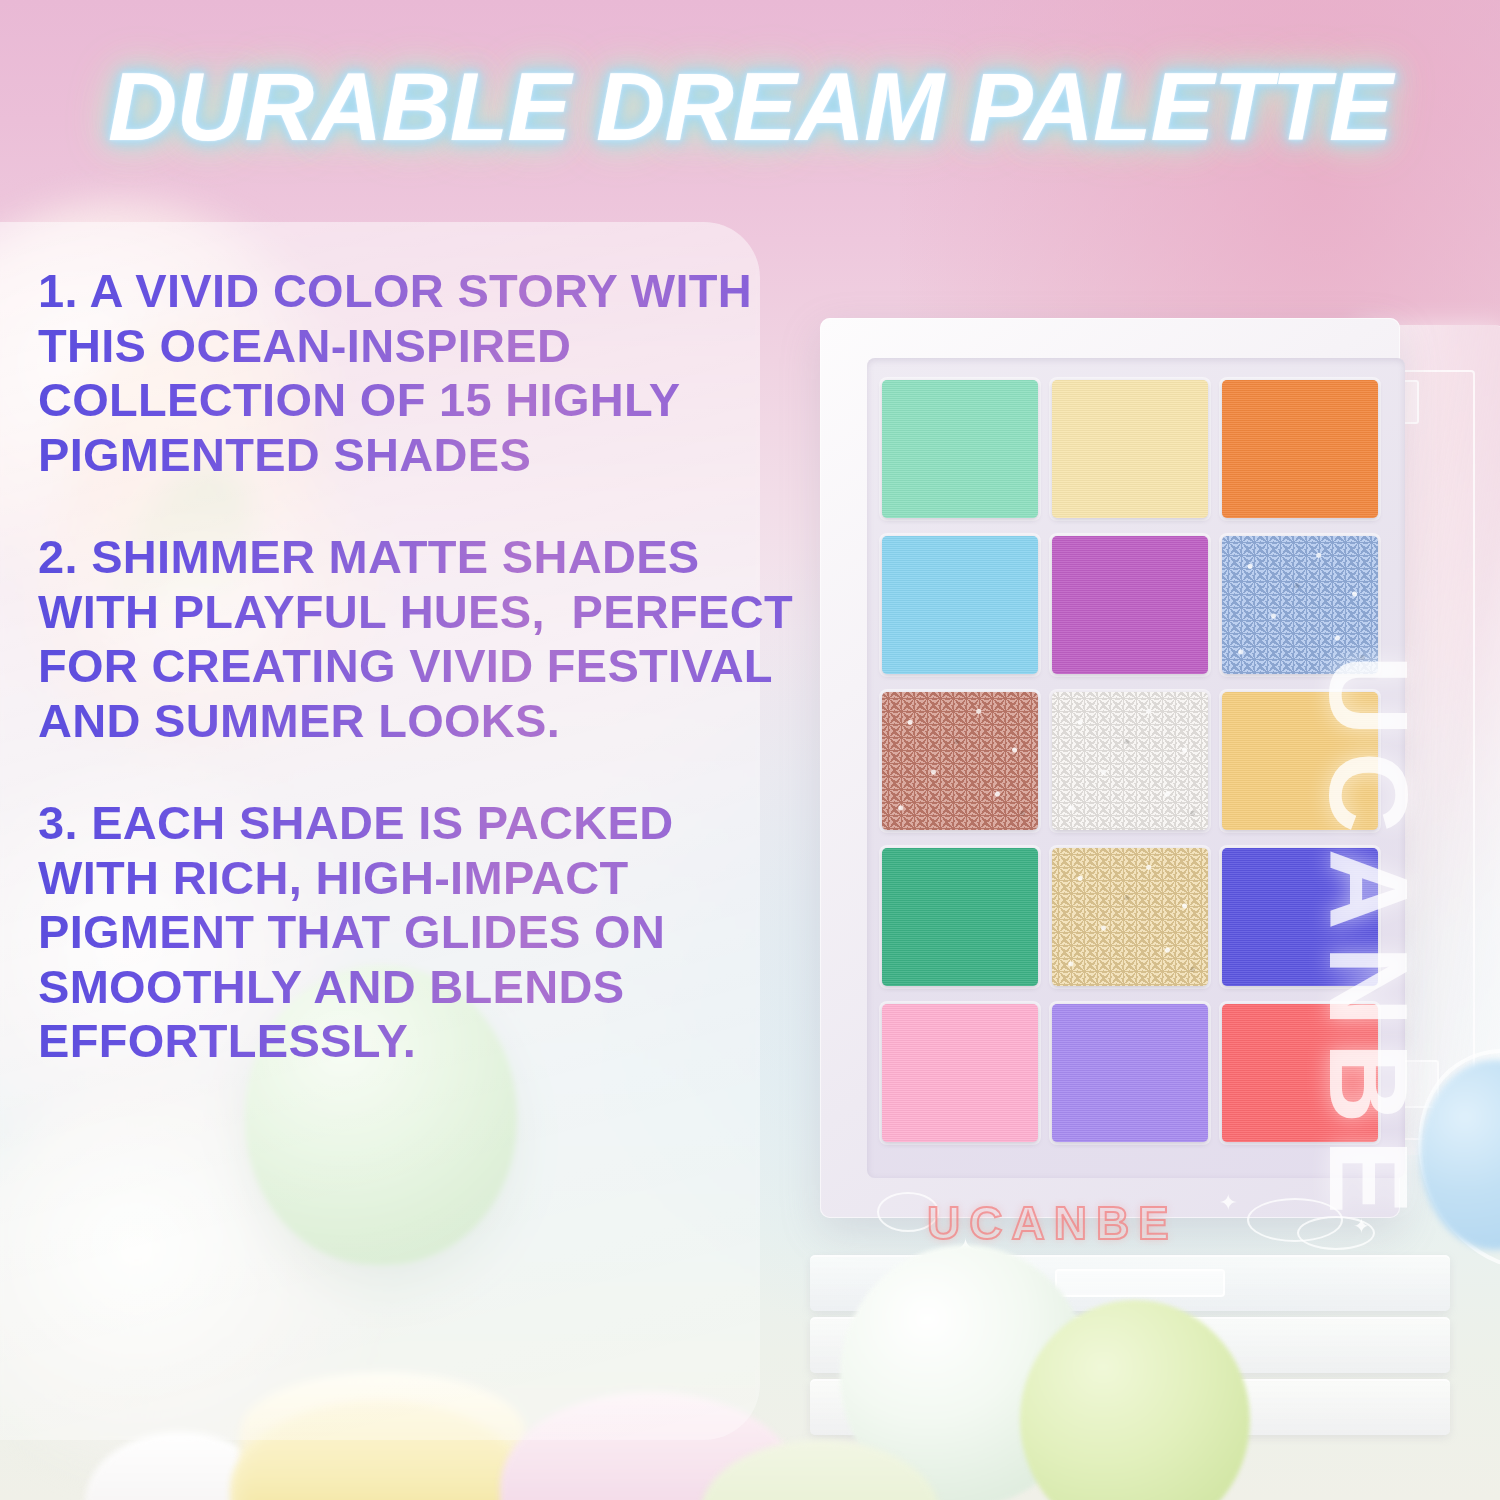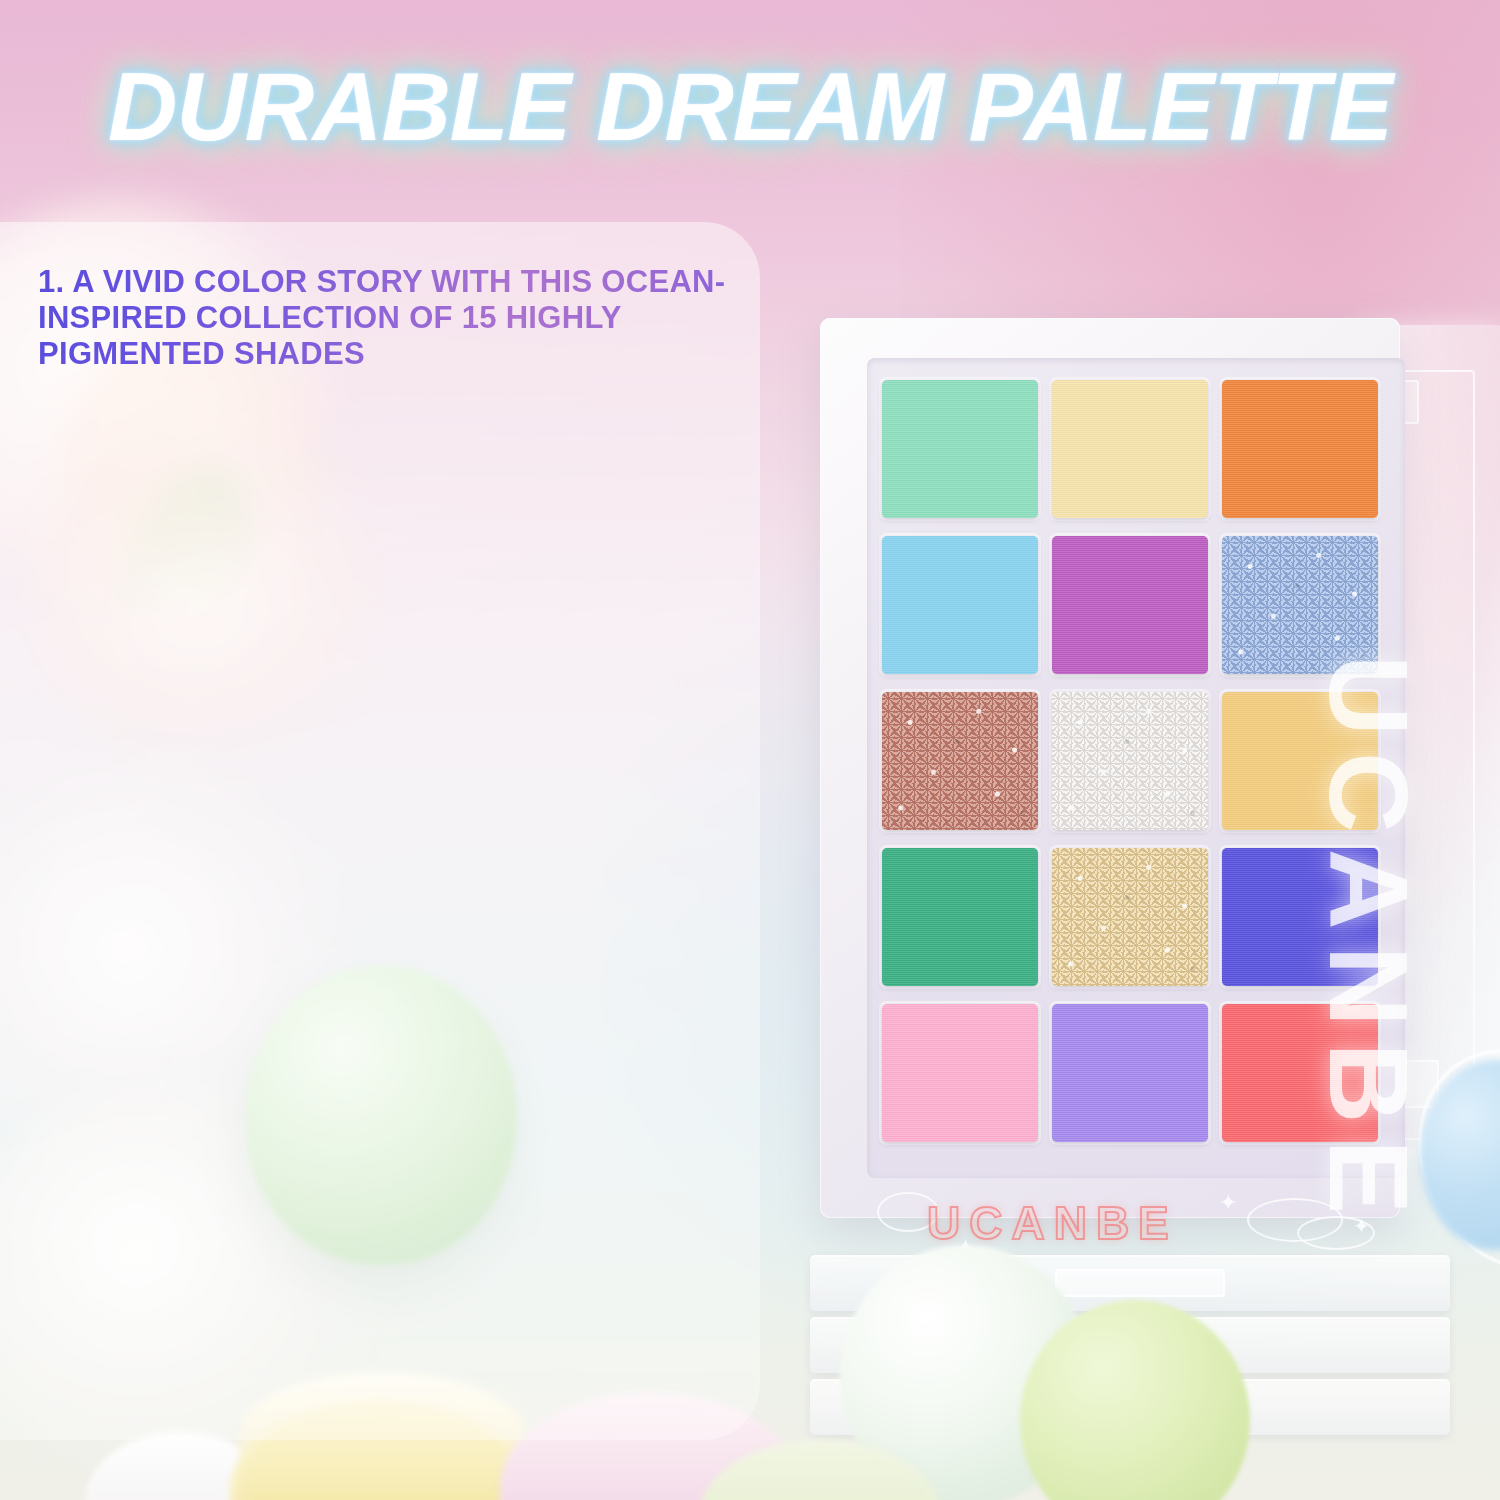--- a/index.html
+++ b/index.html
@@ -240,21 +240,21 @@
       rgba(255,255,255,.34) 100%);
     border-radius:0 56px 56px 0;
     backdrop-filter:blur(2px);
   }
 
   .bullets {
     position:absolute; left:38px; top:264px; width:770px;
   }
   .bullet { margin-bottom:48px; }
   .bullet p {
-    font-size:31px;
+    font-size:47px;
     line-height:1.16;
     font-weight:bold;
     letter-spacing:.3px;
     text-transform:uppercase;
     background:linear-gradient(92deg,#5b4edd 0%,#6a53e0 18%,#8a63d8 42%,#ab72cf 62%,#9a6ad4 80%,#7a5bdc 100%);
     -webkit-background-clip:text;
     background-clip:text;
     color:transparent;
     white-space:pre-wrap;
   }
@@ -363,17 +363,23 @@
   <div class="mac mac-green"></div>
 
 </div>
 
 <div class="panel"></div>
 
 <div class="bullets">
   <div class="bullet">
     <p>1. A VIVID COLOR STORY WITH THIS OCEAN-INSPIRED COLLECTION OF 15 HIGHLY PIGMENTED SHADES</p>
   </div>
+  <div class="bullet">
+    <p>2. SHIMMER MATTE SHADES WITH PLAYFUL HUES,  PERFECT FOR CREATING VIVID FESTIVAL AND SUMMER LOOKS.</p>
+  </div>
+  <div class="bullet">
+    <p>3. EACH SHADE IS PACKED WITH RICH, HIGH-IMPACT PIGMENT THAT GLIDES ON SMOOTHLY AND BLENDS EFFORTLESSLY.</p>
+  </div>
 </div>
 
 <div class="title-bar">
   <div class="title">DURABLE DREAM PALETTE</div>
 </div>
 
 </body></html>

